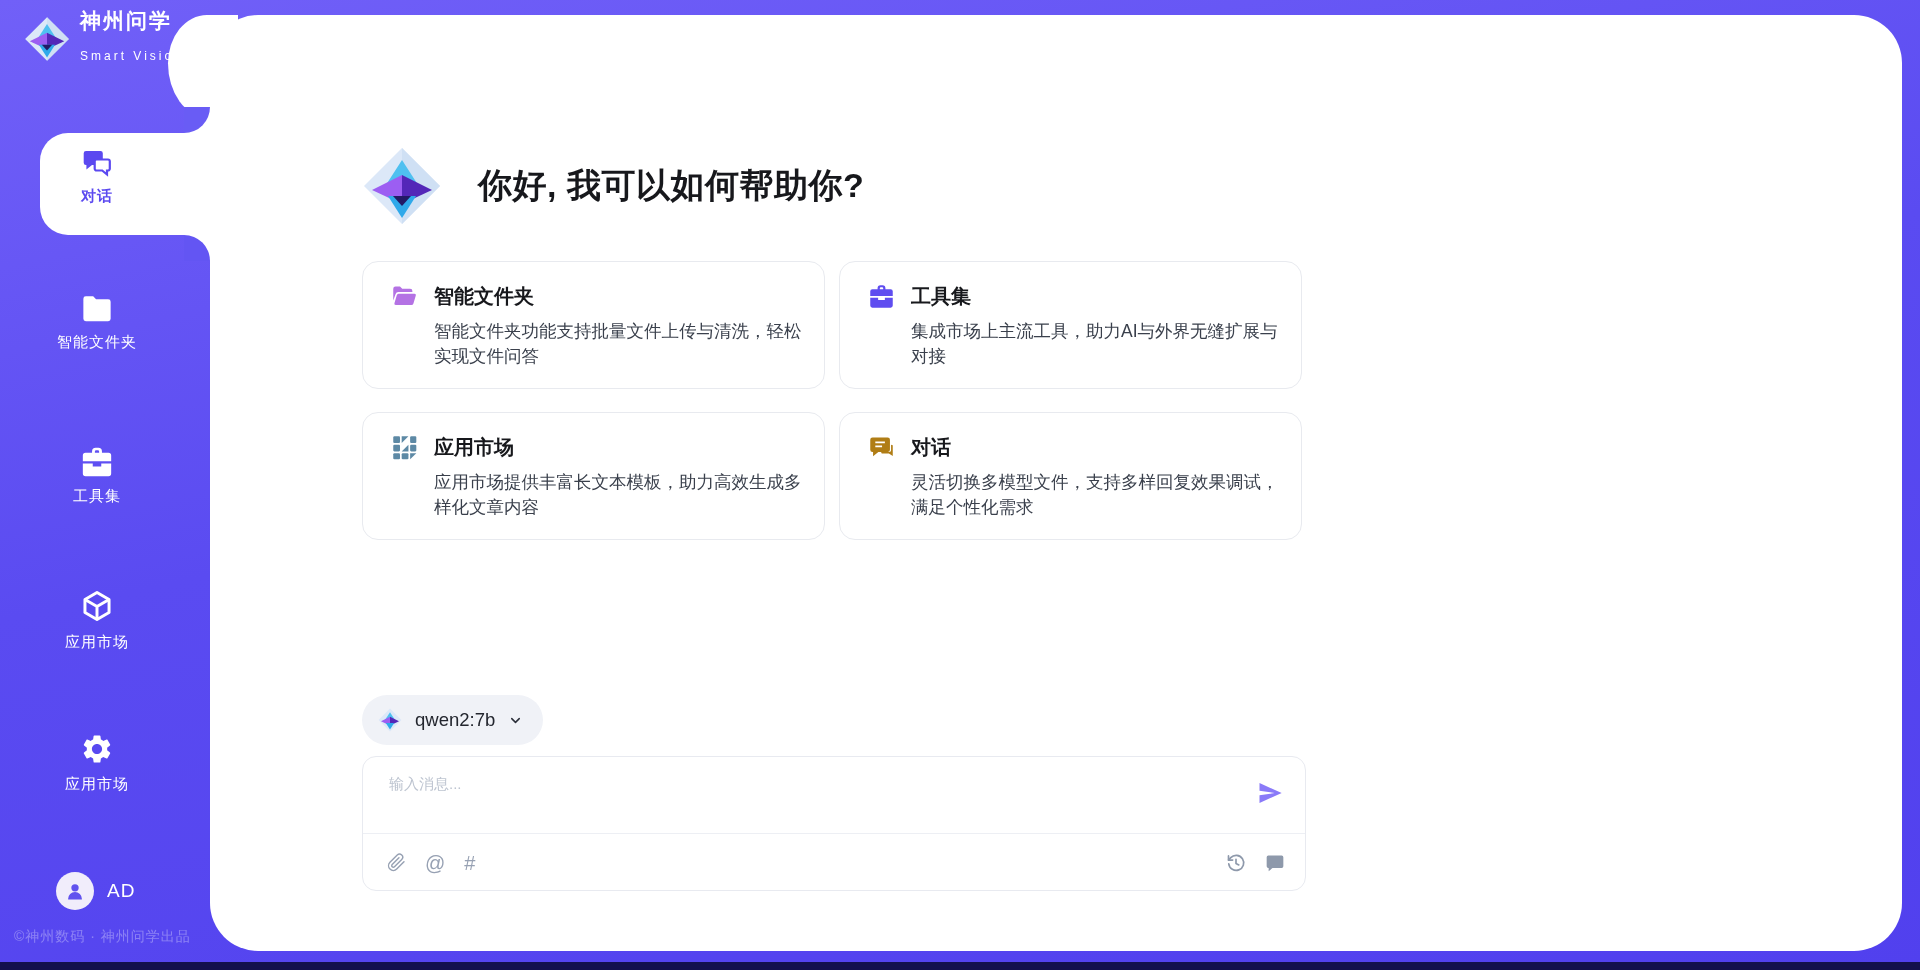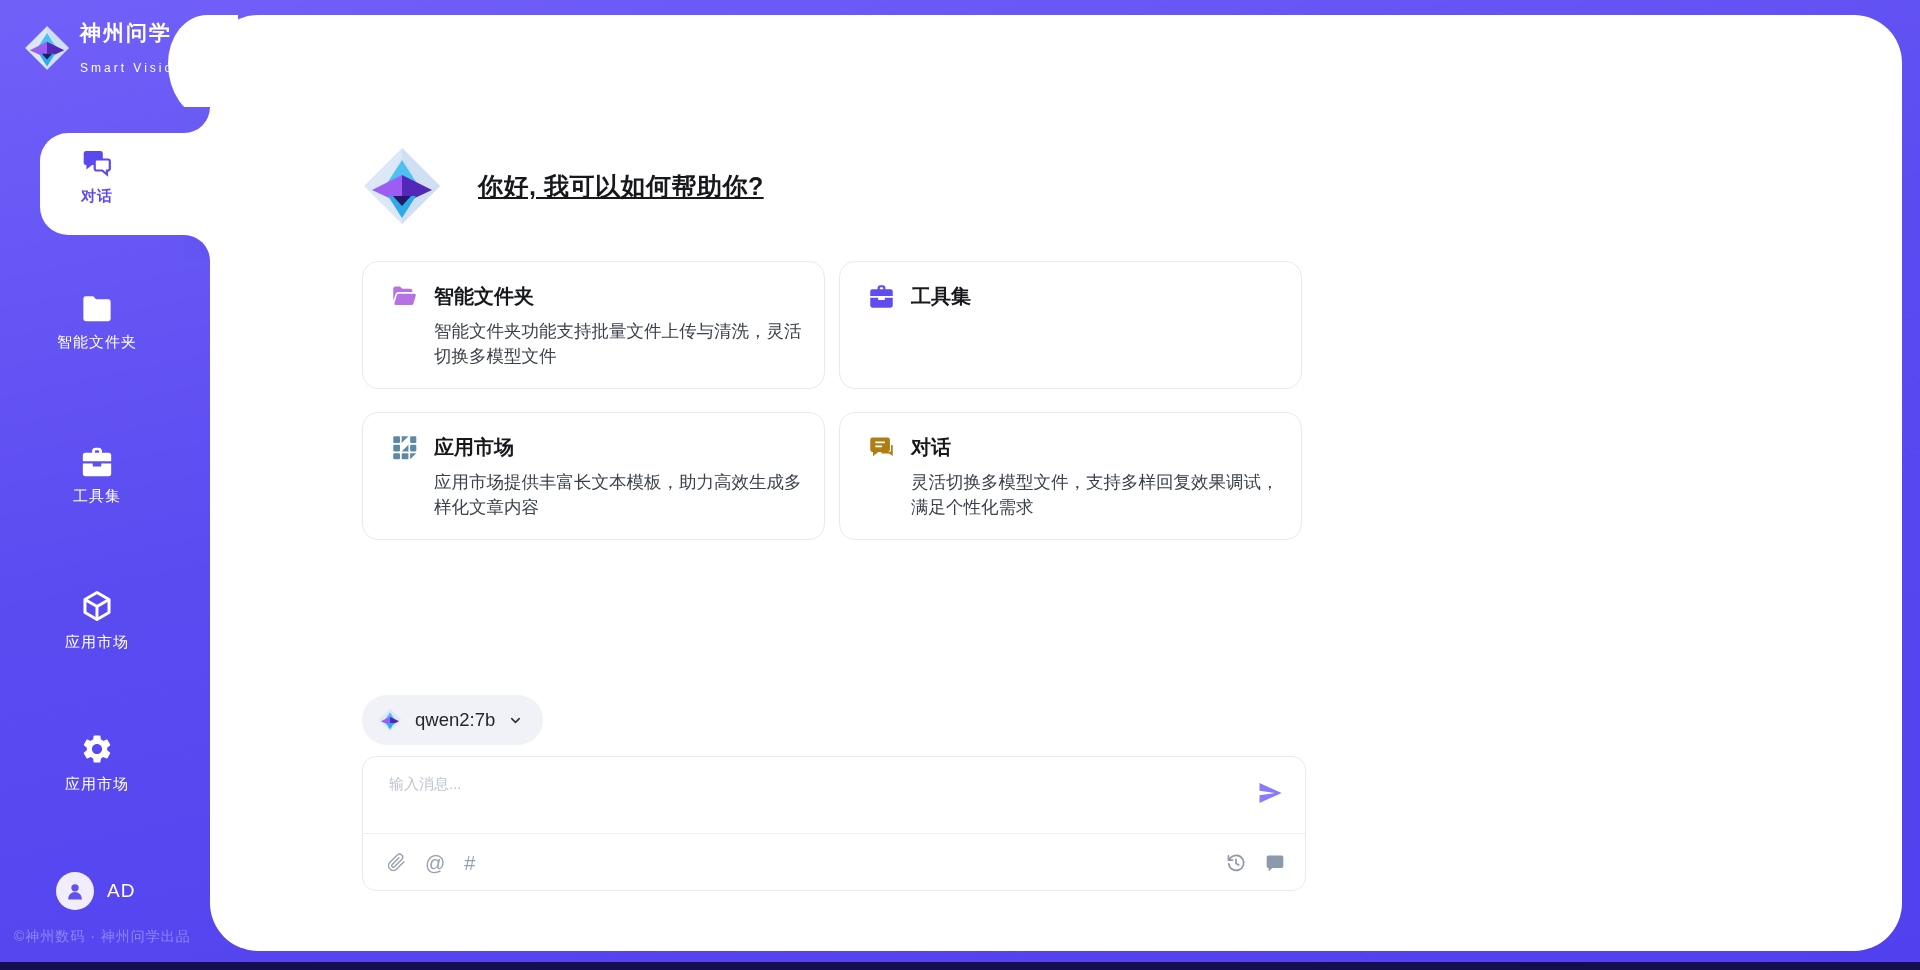--- a/index.html
+++ b/index.html
@@ -8,21 +8,21 @@
     font-family:"Liberation Sans","DejaVu Sans",sans-serif;}
   .bottom-strip{position:absolute;left:0;bottom:0;width:100%;height:8px;background:#13104d;}
 
   
   .panel{position:absolute;left:210px;top:15px;width:1692px;height:936px;background:#ffffff;border-radius:48px;}
   .top-blob{position:absolute;left:168px;top:15px;width:70px;height:102px;background:#ffffff;
     border-radius:42px 0 0 42px / 52px 0 0 58px;}
 
   
   .sidebar{position:absolute;left:0;top:0;width:210px;height:970px;}
-  .logo{position:absolute;left:24px;top:22px;display:flex;align-items:center;gap:10px;}
+  .logo{position:absolute;left:24px;top:10px;display:flex;align-items:flex-end;gap:10px;}
   .logo-cn{font-size:21px;font-weight:bold;color:#fff;letter-spacing:2px;line-height:1;}
   .logo-en{font-size:12px;color:#fff;letter-spacing:3px;margin-top:19px;line-height:1;}
 
   .active-tab{position:absolute;left:40px;top:133px;width:170px;height:102px;background:#fff;border-radius:28px 0 0 28px;}
   .fillet{position:absolute;left:184px;width:26px;height:26px;background:#fff;}
   .fillet.f-top{top:107px;}
   .fillet.f-top::before{content:"";position:absolute;inset:0;background:#695cf5;border-bottom-right-radius:100%;}
   .fillet.f-bottom{top:235px;}
   .fillet.f-bottom::before{content:"";position:absolute;inset:0;background:#6355f3;border-top-right-radius:100%;}
 
@@ -32,21 +32,21 @@
   .nav-item svg{display:block;}
 
   .user-row{position:absolute;left:56px;top:872px;display:flex;align-items:center;gap:13px;cursor:pointer;}
   .avatar{width:38px;height:38px;border-radius:50%;background:#f1edfb;display:flex;align-items:center;justify-content:center;}
   .user-name{color:#fff;font-size:19px;letter-spacing:1px;}
   .side-footer{position:absolute;left:14px;top:928px;font-size:14px;color:rgba(255,255,255,0.32);letter-spacing:1px;white-space:nowrap;}
 
   
   .hero{position:absolute;left:362px;top:0;width:944px;height:100%;}
   .greeting{position:absolute;top:146px;left:0;display:flex;align-items:center;gap:36px;}
-  .greeting h1{font-size:25px;font-weight:bold;color:#17181c;margin:0;letter-spacing:0.5px;text-decoration:underline;}
+  .greeting h1{font-size:34px;font-weight:bold;color:#17181c;margin:0;letter-spacing:0.5px;}
 
   .cards{position:absolute;top:261px;left:0;display:grid;grid-template-columns:463px 463px;gap:23px 14px;}
   .card{box-sizing:border-box;height:128px;background:#fff;border:1px solid #e8eaef;border-radius:16px;
     padding:21px 18px 0 28px;cursor:pointer;}
   .card-head{display:flex;align-items:center;gap:16px;}
   .card-title{font-size:20px;font-weight:bold;color:#17181c;}
   .card-desc{margin:9px 0 0 43px;width:374px;font-size:17.5px;line-height:1.43;color:#3a404c;}
 
   .model-pill{position:absolute;top:695px;left:0;height:50px;display:inline-flex;align-items:center;gap:13px;
     padding:0 20px 0 16px;background:#f0f2f7;border-radius:26px;cursor:pointer;}
@@ -162,31 +162,32 @@
     <div class="cards">
 
       <div class="card">
         <div class="card-head">
           <svg width="27" height="27" viewBox="0 0 24 24">
             <path fill="#b472e4" d="M2 5a2 2 0 0 1 2-2h4l2 2h7a2 2 0 0 1 2 2v1H6.5a2.5 2.5 0 0 0-2.4 1.8L2 15.5V5z"></path>
             <path fill="#b472e4" d="M6.7 9.5h14.2a1.2 1.2 0 0 1 1.15 1.55l-2.1 7.1A2 2 0 0 1 18 19.6H4.2a1.2 1.2 0 0 1-1.15-1.55l2.15-7.3A1.6 1.6 0 0 1 6.7 9.5z"></path>
           </svg>
           <span class="card-title">智能文件夹</span>
         </div>
-        <div class="card-desc">智能文件夹功能支持批量文件上传与清洗，灵活切换多模型文件</div>
+        <div class="card-desc">智能文件夹功能支持批量文件上传与清洗，轻松实现文件问答</div>
       </div>
 
       <div class="card">
         <div class="card-head">
           <svg width="27" height="27" viewBox="0 0 24 22">
             <path fill="#5f4df0" d="M8.5 4.5V3.6A2.6 2.6 0 0 1 11.1 1h1.8a2.6 2.6 0 0 1 2.6 2.6v.9h4.6A1.9 1.9 0 0 1 22 6.4v4.1H2V6.4a1.9 1.9 0 0 1 1.9-1.9h4.6zm2 0h3v-.9a.9.9 0 0 0-.9-.9h-1.2a.9.9 0 0 0-.9.9v.9z"></path>
             <path fill="#5f4df0" d="M2 12h7v2.2h6V12h7v7.1A1.9 1.9 0 0 1 20.1 21H3.9A1.9 1.9 0 0 1 2 19.1V12z"></path>
           </svg>
           <span class="card-title">工具集</span>
         </div>
+        <div class="card-desc">集成市场上主流工具，助力AI与外界无缝扩展与对接</div>
       </div>
 
       <div class="card">
         <div class="card-head">
           <svg width="27" height="27" viewBox="0 0 24 24">
             <rect x="2" y="2" width="6" height="6" rx="1" fill="#5d89a5"></rect>
             <polygon points="9.5,2 15.5,2 9.5,8" fill="#5d89a5"></polygon>
             <rect x="17" y="2" width="5.5" height="6" rx="1" fill="#5d89a5"></rect>
             <rect x="2" y="9.5" width="6" height="6" rx="1" fill="#5d89a5"></rect>
             <polygon points="15.5,9.5 15.5,15.5 9.5,15.5" fill="#5d89a5"></polygon>

